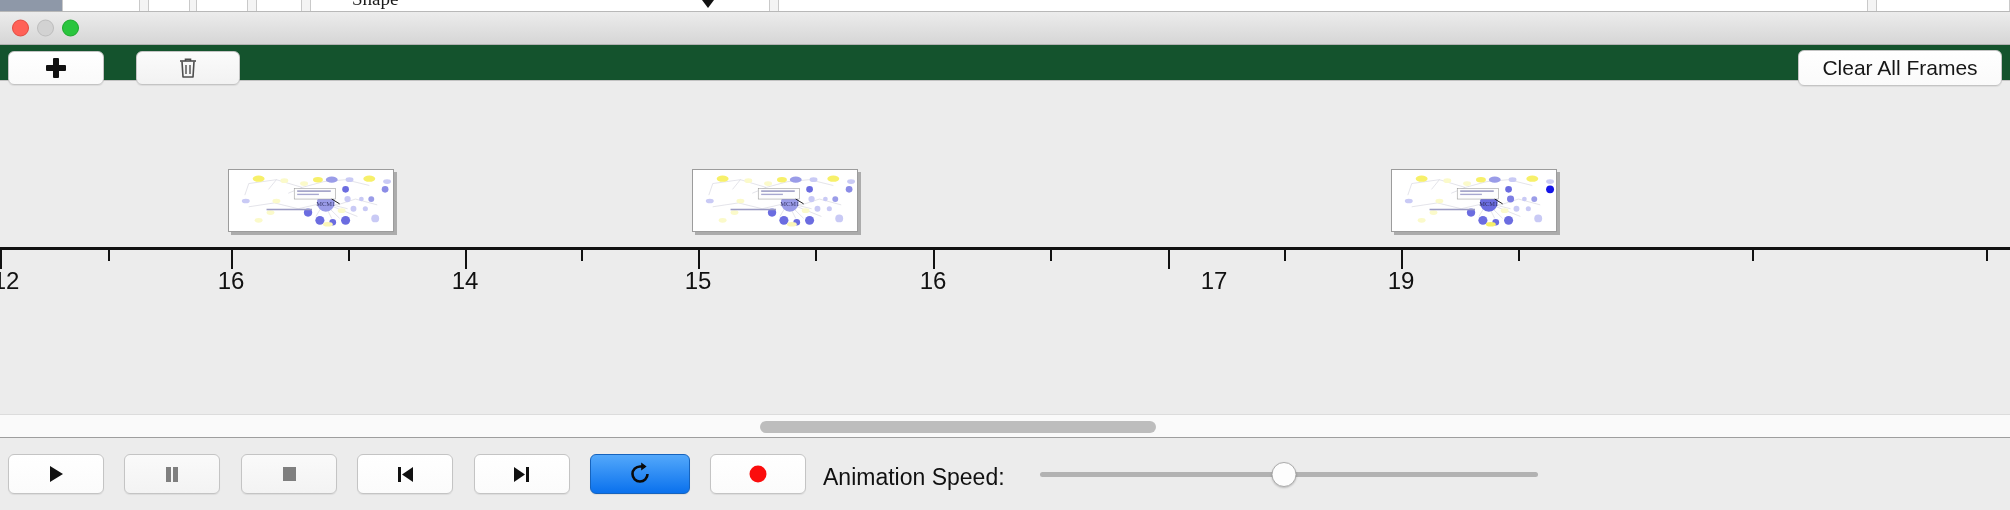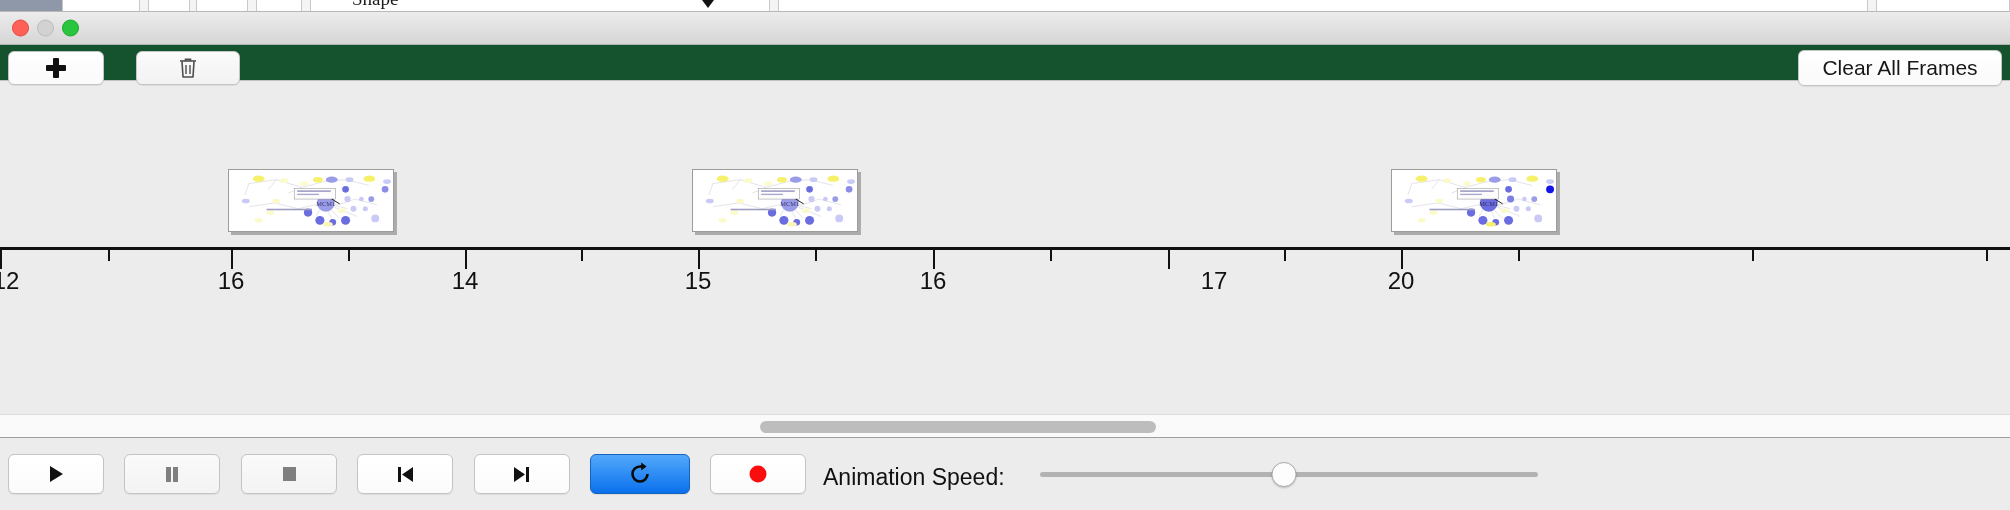--- a/index.html
+++ b/index.html
@@ -385,21 +385,21 @@
     <div class="tick minor" style="left:1518px;"></div>
     <div class="tick minor" style="left:1752px;"></div>
     <div class="tick minor" style="left:1986px;"></div>
 
     <span class="tick-label" style="left:6px;">12</span>
     <span class="tick-label" style="left:231px;">16</span>
     <span class="tick-label" style="left:465px;">14</span>
     <span class="tick-label" style="left:698px;">15</span>
     <span class="tick-label" style="left:933px;">16</span>
     <span class="tick-label" style="left:1214px;">17</span>
-    <span class="tick-label" style="left:1401px;">20</span>
+    <span class="tick-label" style="left:1401px;">19</span>
 
   </div>
 
   <div class="hscroll">
     <div class="hscroll-thumb" style="left:760px;width:396px;"></div>
   </div>
 
   <div class="controls">
 
     <div class="ctl" id="play-button">

